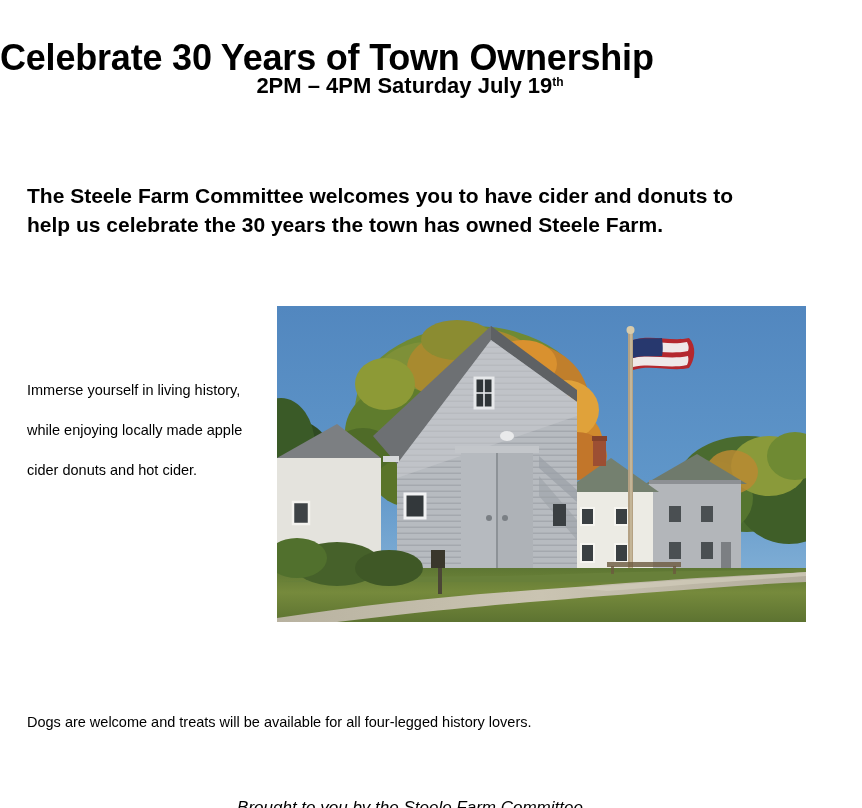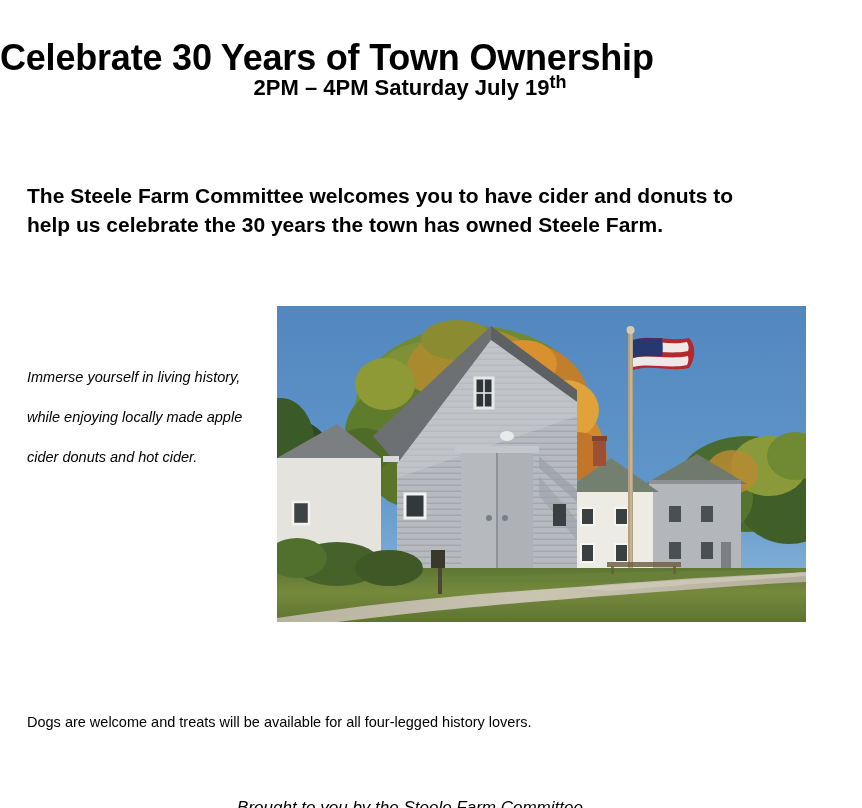--- a/index.html
+++ b/index.html
@@ -40,47 +40,46 @@
     position: absolute;
     left: 0;
     top: 68px;
     width: 820px;
     text-align: center;
     font-size: 22px;
     font-weight: bold;
     line-height: 28px;
   }
   .subtitle .sup {
-    font-size: 18px;
+    font-size: 12px;
     vertical-align: 7px;
     font-weight: bold;
   }
 
   
   .intro {
     position: absolute;
     left: 27px;
     top: 150px;
     width: 730px;
     font-size: 21px;
     font-weight: bold;
     line-height: 29px;
     margin-top: 31px;
   }
 
   
   .side-copy {
     position: absolute;
     left: 27px;
-    top: 342px;
+    top: 355px;
     width: 225px;
     font-size: 14.5px;
     line-height: 40px;
     font-weight: normal;
-    font-style: italic;
   }
 
   
   .dogs-note {
     position: absolute;
     left: 27px;
     top: 692px;
     width: 760px;
     font-size: 14.5px;
     line-height: 20px;

